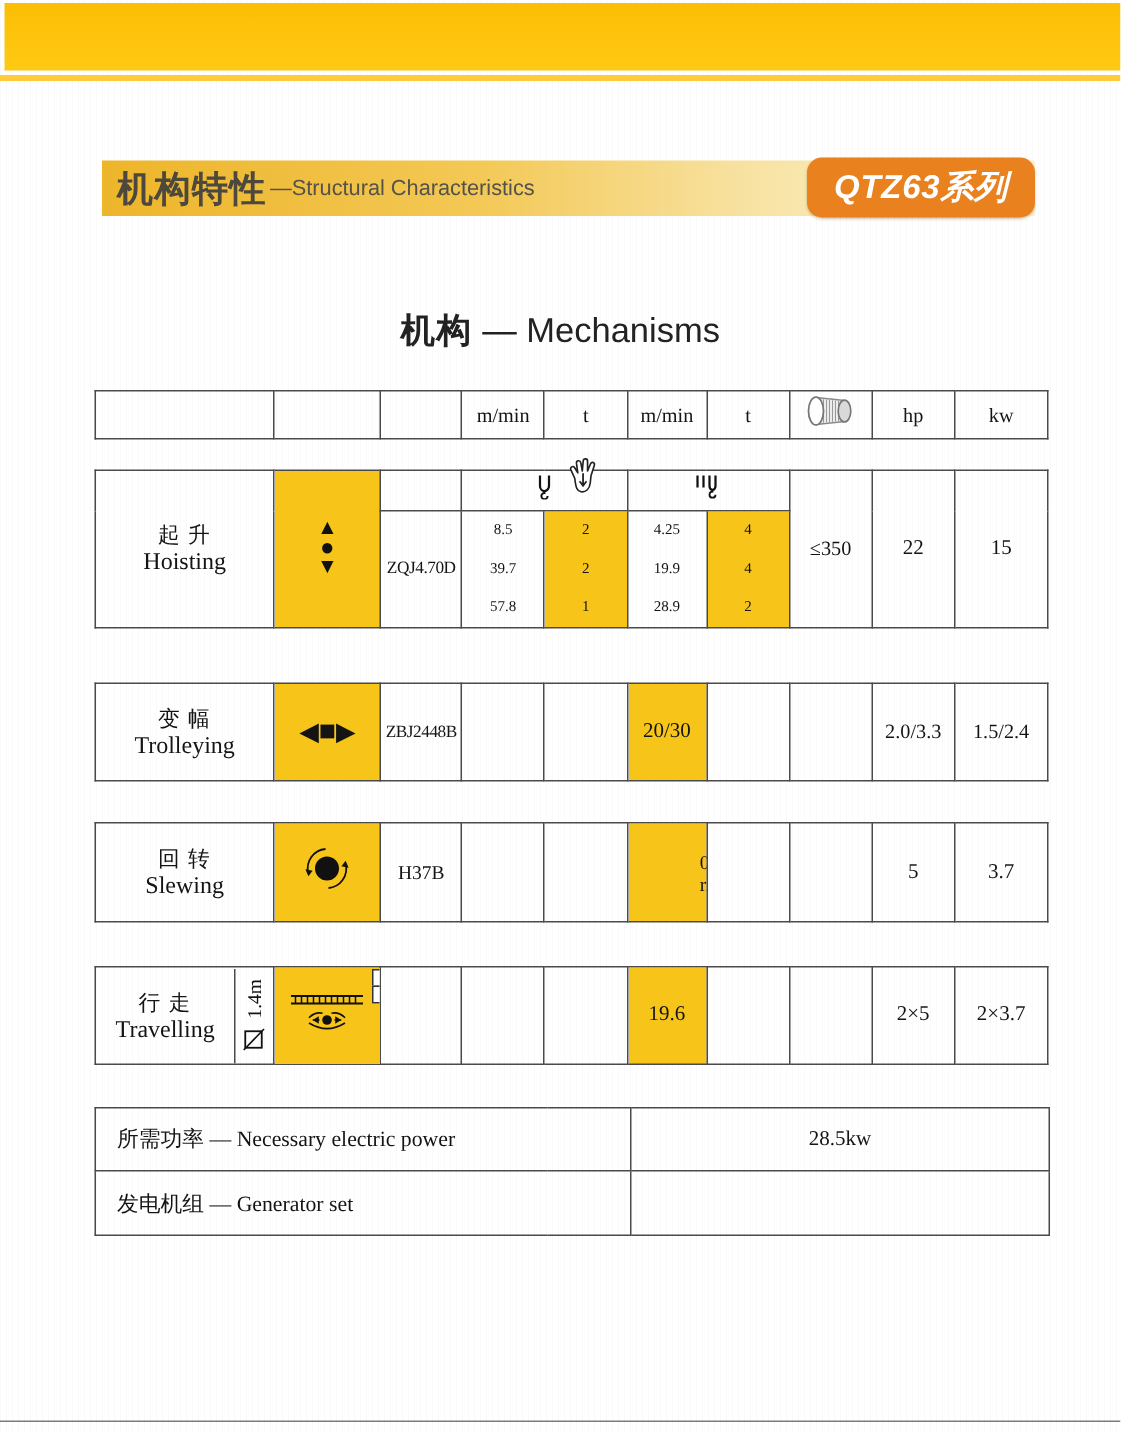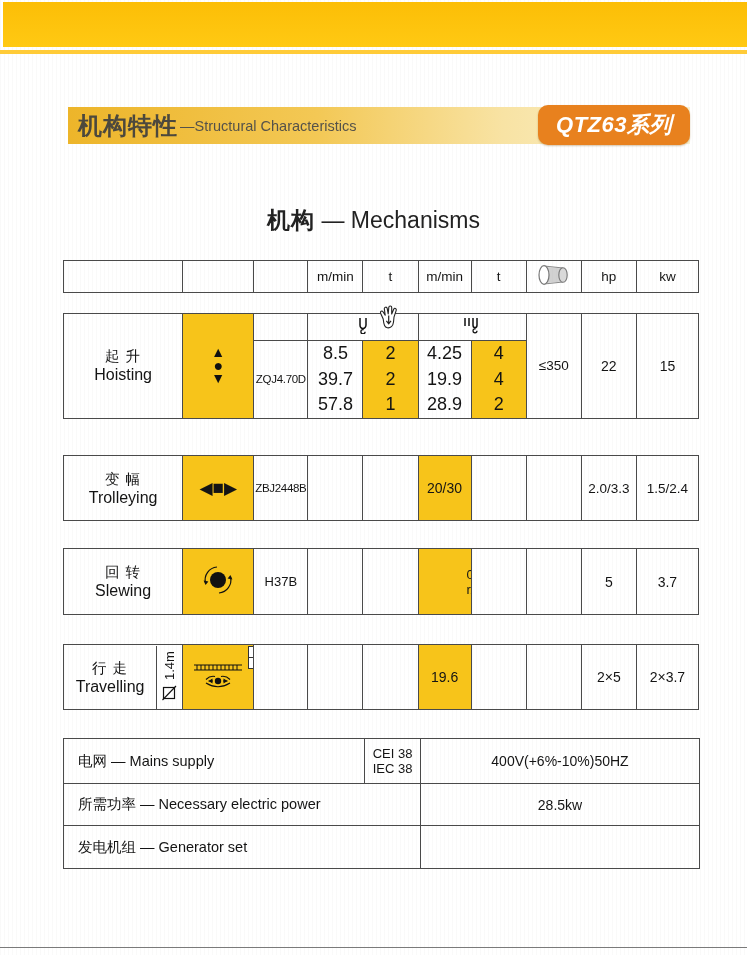--- a/index.html
+++ b/index.html
@@ -30,29 +30,29 @@
     display:flex; align-items:center; justify-content:center;
     color:#fff; font-size:22px; font-weight:bold; font-style:italic; letter-spacing:.5px; }
 
   
   .page-title { position:absolute; left:0; top:205px; width:747px; text-align:center; font-size:23px; color:#222; }
   .page-title .t-zh { font-weight:bold; letter-spacing:1px; }
   .page-title .t-en { font-weight:500; }
 
   
   .tblwrap { position:absolute; left:63px; }
-  table { border-collapse:collapse; table-layout:fixed; width:636px; }
+  table { border-collapse:collapse; table-layout:fixed; width:636px;font-family:Liberation Serif, serif; }
   td { border:1px solid #4a4a4a; text-align:center; vertical-align:middle;
        font-size:14px; color:#141414; padding:0; overflow:hidden; }
   .gold { background:#f7c41a; }
   .lbl .zh { font-size:14.5px; letter-spacing:1px; }
   .lbl .en { font-size:16px; }
   .model { font-size:11.5px; letter-spacing:-0.3px; }
   .unit { font-size:13.5px; }
-  .tri-line { height:25.6px; line-height:25.6px; font-size:18px; }
+  .tri-line { height:25.6px; line-height:25.6px; font-size:10px; }
   .two-line { font-size:13px; line-height:15px;padding-left:48px; }
 
   
   .mech-ic { display:flex; flex-direction:column; align-items:center; justify-content:center; color:#111; }
   .hoist-ic div { line-height:13px; }
   .hoist-ic .a { font-size:14px; } .hoist-ic .c { font-size:16px; }
   .trolley-ic { font-size:0; }
   .trolley-ic span { vertical-align:middle; }
   .trolley-ic .a { font-size:17px; } .trolley-ic .s { font-size:19px; }
 
@@ -367,28 +367,20 @@
 </div>
 
 <div class="tblwrap" style="top:738px;">
   <table>
     <colgroup>
         <col style="width:301px">
         <col style="width:56px">
         <col style="width:279px">
       </colgroup>
     <tbody>
-        <tr style="height:45px;">
-      <td class="ptd-label">电网 — Mains supply</td>
-      <td class="std-cell">
-        <div>CEI 38</div>
-        <div>IEC 38</div>
-      </td>
-      <td>400V(+6%-10%)50HZ</td>
-    </tr>
     <tr style="height:42px;">
       <td colspan="2" class="ptd-label">所需功率 — Necessary electric power</td>
       <td>28.5kw</td>
     </tr>
     <tr style="height:43px;">
       <td colspan="2" class="ptd-label">发电机组 — Generator set</td>
       <td></td>
     </tr>
   </tbody>
     </table>

